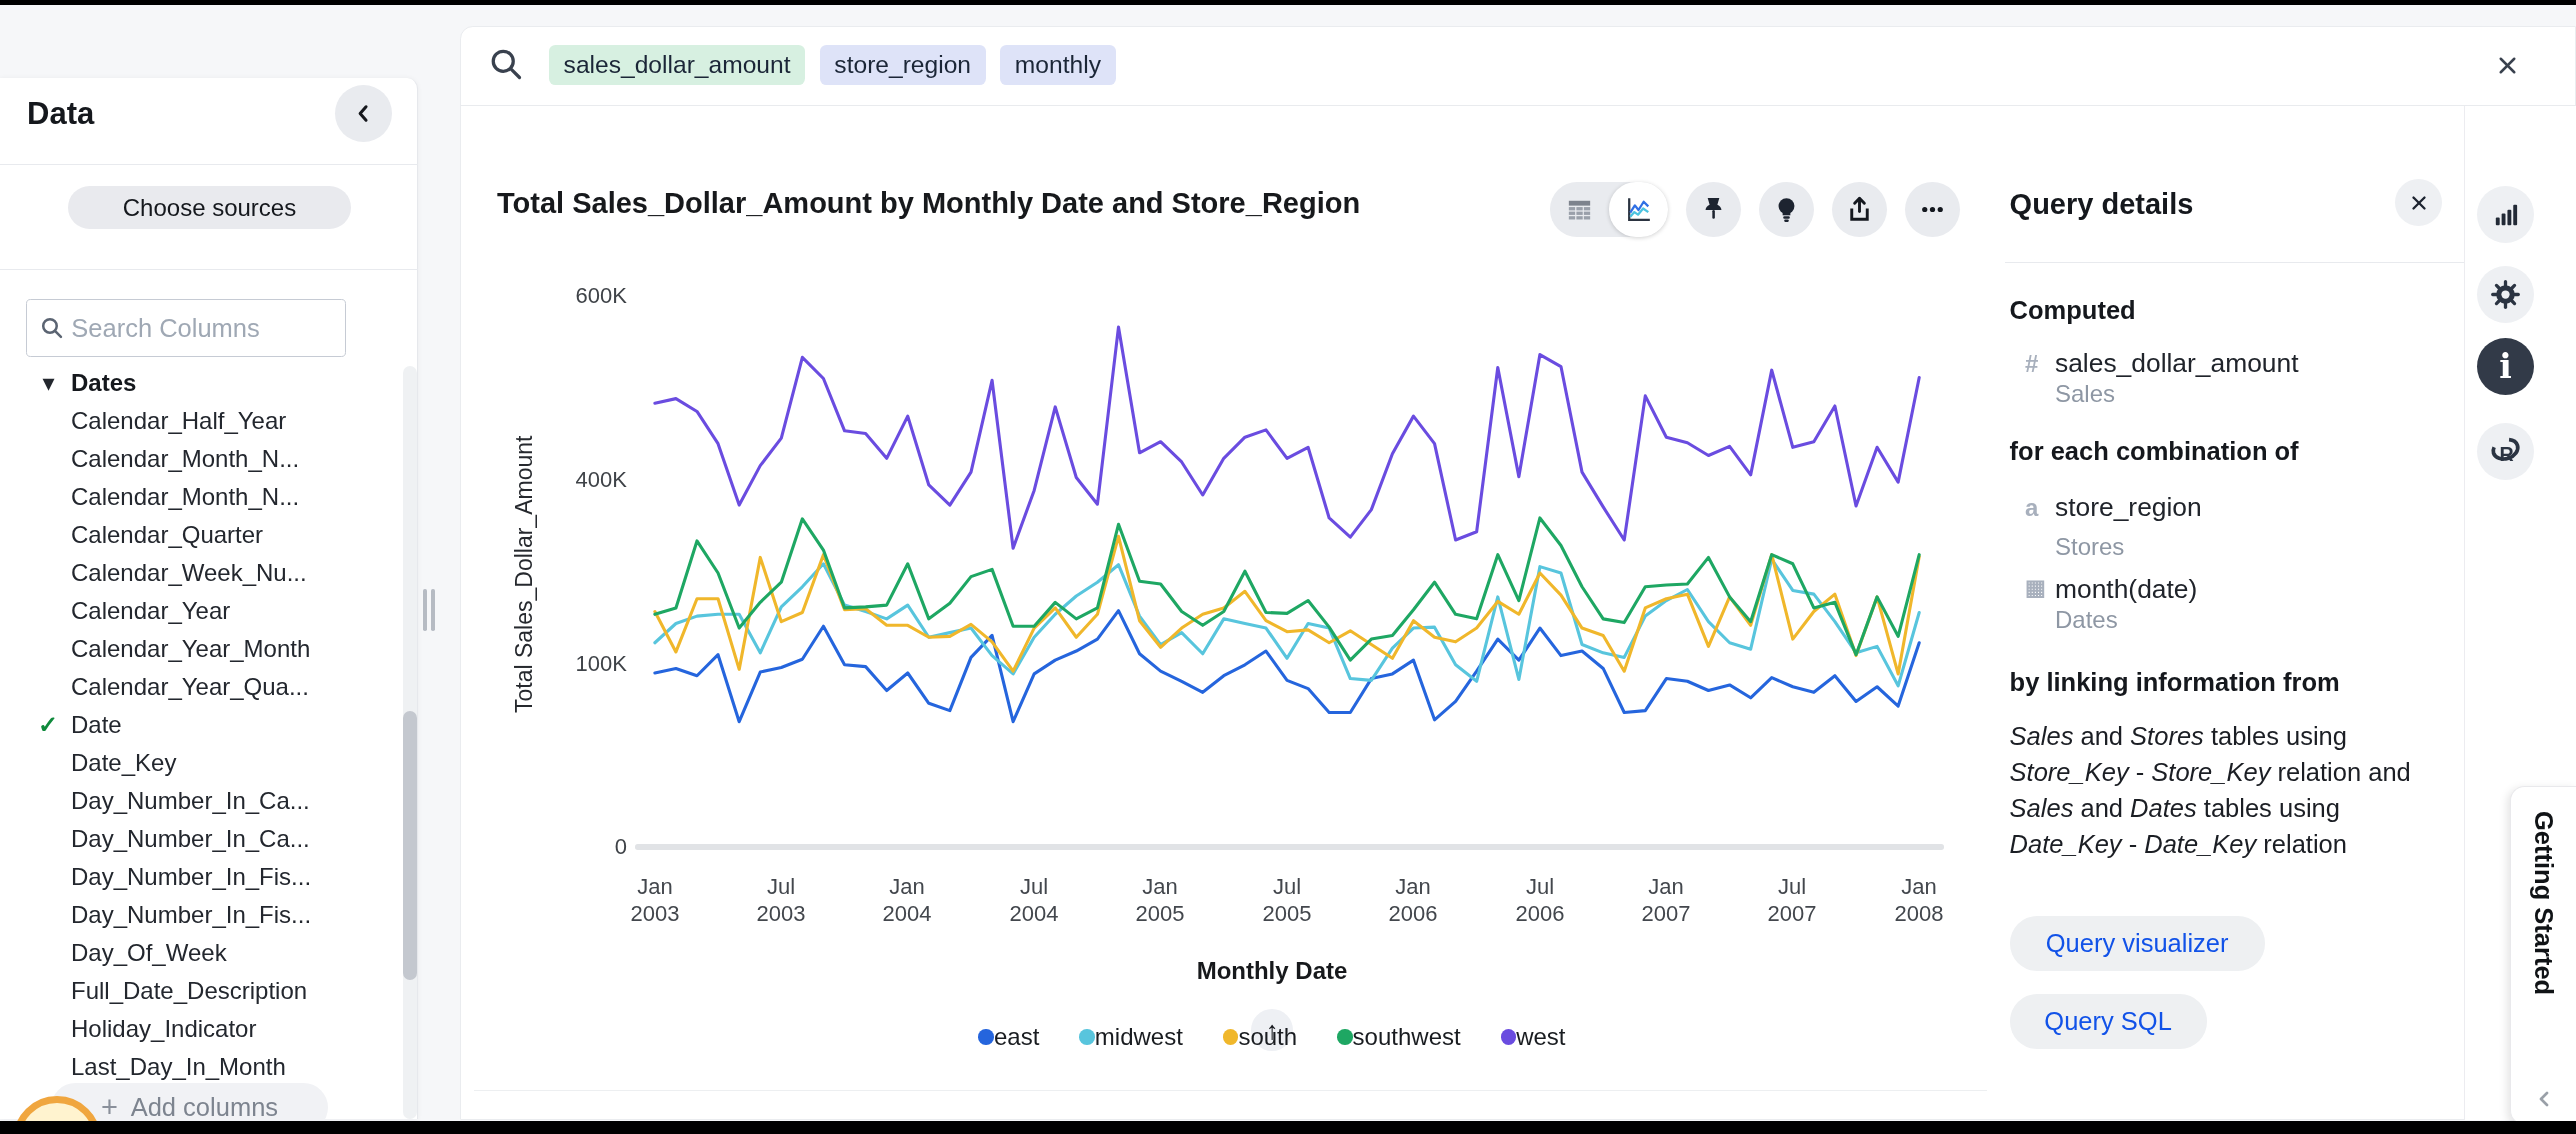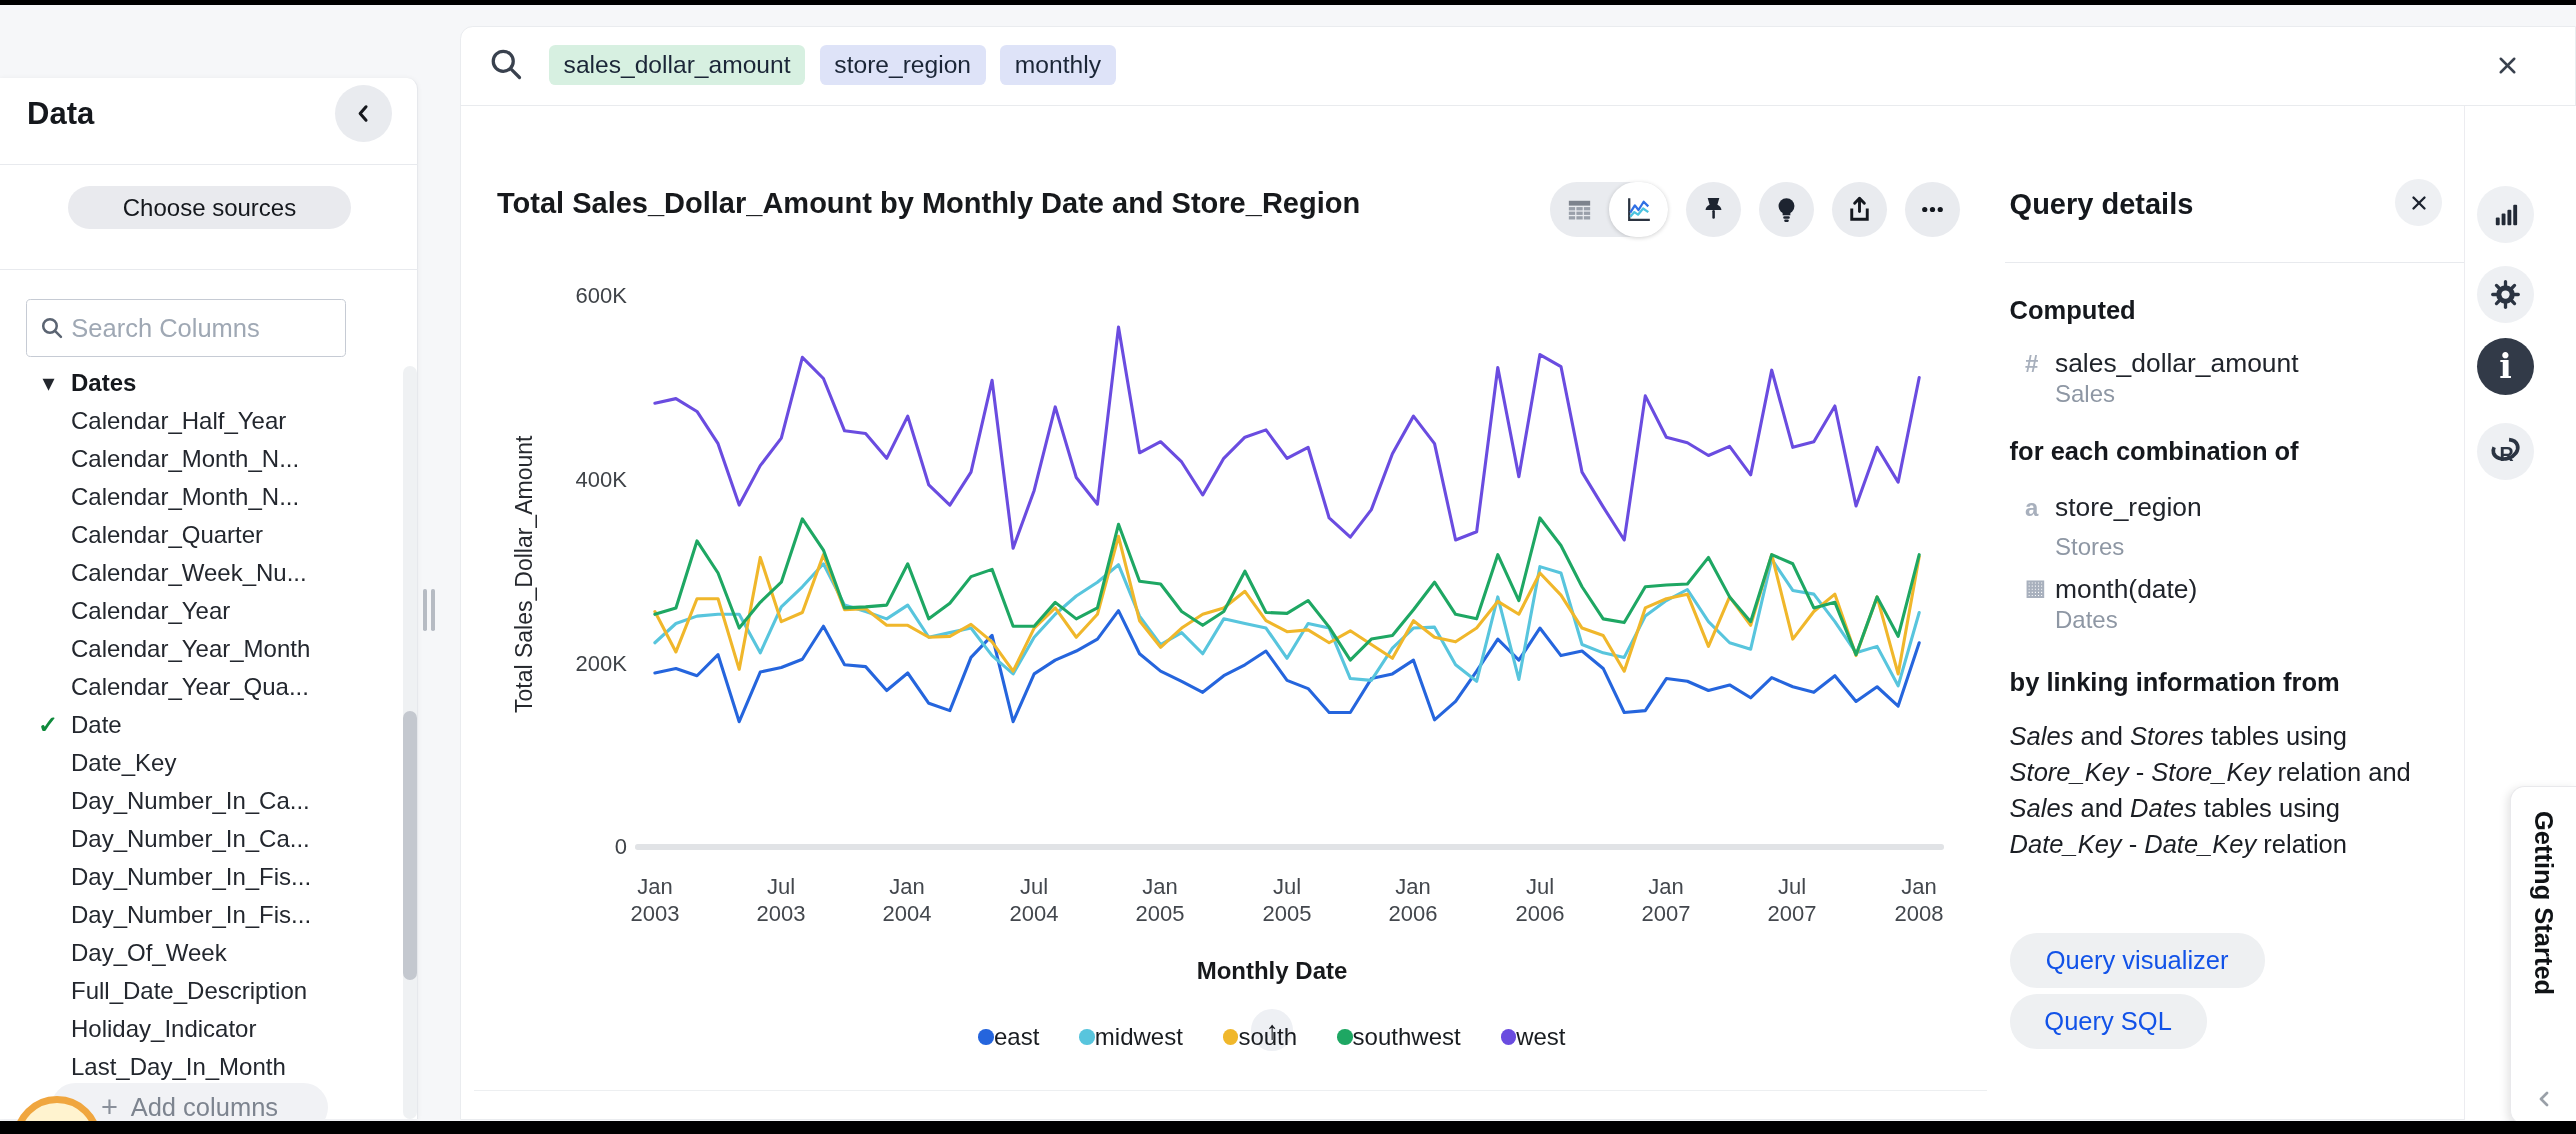--- a/index.html
+++ b/index.html
@@ -91,21 +91,21 @@
     display:flex; align-items:center; justify-content:center; cursor:pointer; }
   #qd-div { position:absolute; left:0; top:156px; width:459px; height:0.9px; background:#e8eaee; }
   .qd-h { position:absolute; left:4.6px; font-size:25.5px; font-weight:bold; color:#15181d; }
   .qd-icon { position:absolute; left:20px; font-size:24px; color:#a8b0bd; font-weight:bold; }
   .qd-name { position:absolute; left:50px; font-size:26.4px; color:#20242b; }
   .qd-src { position:absolute; left:50px; font-size:24px; color:#8e97a4; }
   #qd-linking { position:absolute; left:4.6px; top:612px; width:447px; font-size:25.5px; line-height:36px; color:#1b1e24; }
   #qd-linking .it { font-style:italic; }
   .qd-btn { position:absolute; left:4.6px; height:55px; border-radius:27px; background:#eef0f2; display:flex;
     align-items:center; justify-content:center; font-size:25.5px; color:#1152e8; cursor:pointer; }
-  #qd-btn-visualizer { top:810px; width:255px;margin-top:17px; }
+  #qd-btn-visualizer { top:810px; width:255px; }
   #qd-btn-sql { top:888px; width:197px; }
 
   
   #right-rail { left:2464px; top:106px; width:112px; height:1014px; background:#fff; border-left:0.9px solid #ececf0; z-index:7;}
   .rail-btn { position:absolute; left:12px; width:57px; height:57px; border-radius:50%; background:#eef0f3;
     display:flex; align-items:center; justify-content:center; cursor:pointer; }
   .rail-btn.active { background:#323a48; }
   .rail-btn .info-i { color:#fff; font-family:"DejaVu Serif", serif; font-weight:bold; font-size:33px; line-height:1; }
 
   
@@ -429,21 +429,21 @@
     <span class="vtxt">Getting Started</span>
     <span style="cursor:pointer">
       <svg width="24" height="24" viewBox="0 0 32 32">
           <polyline points="20 8 12 16 20 24" fill="none" stroke="#9aa0a8" stroke-width="3.6" stroke-linecap="round" stroke-linejoin="round"></polyline>
         </svg>
     </span>
   </div>
 
   <div class="abs" id="bottom-bar"></div>
 <div class="ytick" style="left: 509px; top: 834px;">0</div>
-    <div class="ytick" style="left: 509px; top: 651px;">200K</div>
+    <div class="ytick" style="left: 509px; top: 651px;">100K</div>
     <div class="ytick" style="left: 509px; top: 467px;">400K</div>
     <div class="ytick" style="left: 509px; top: 283px;">600K</div>
     <div class="xtick" style="left: 582px;">Jan<br>2003</div>
     <div class="xtick" style="left: 708px;">Jul<br>2003</div>
     <div class="xtick" style="left: 834px;">Jan<br>2004</div>
     <div class="xtick" style="left: 961px;">Jul<br>2004</div>
     <div class="xtick" style="left: 1087px;">Jan<br>2005</div>
     <div class="xtick" style="left: 1214px;">Jul<br>2005</div>
     <div class="xtick" style="left: 1340px;">Jan<br>2006</div>
     <div class="xtick" style="left: 1467px;">Jul<br>2006</div>

